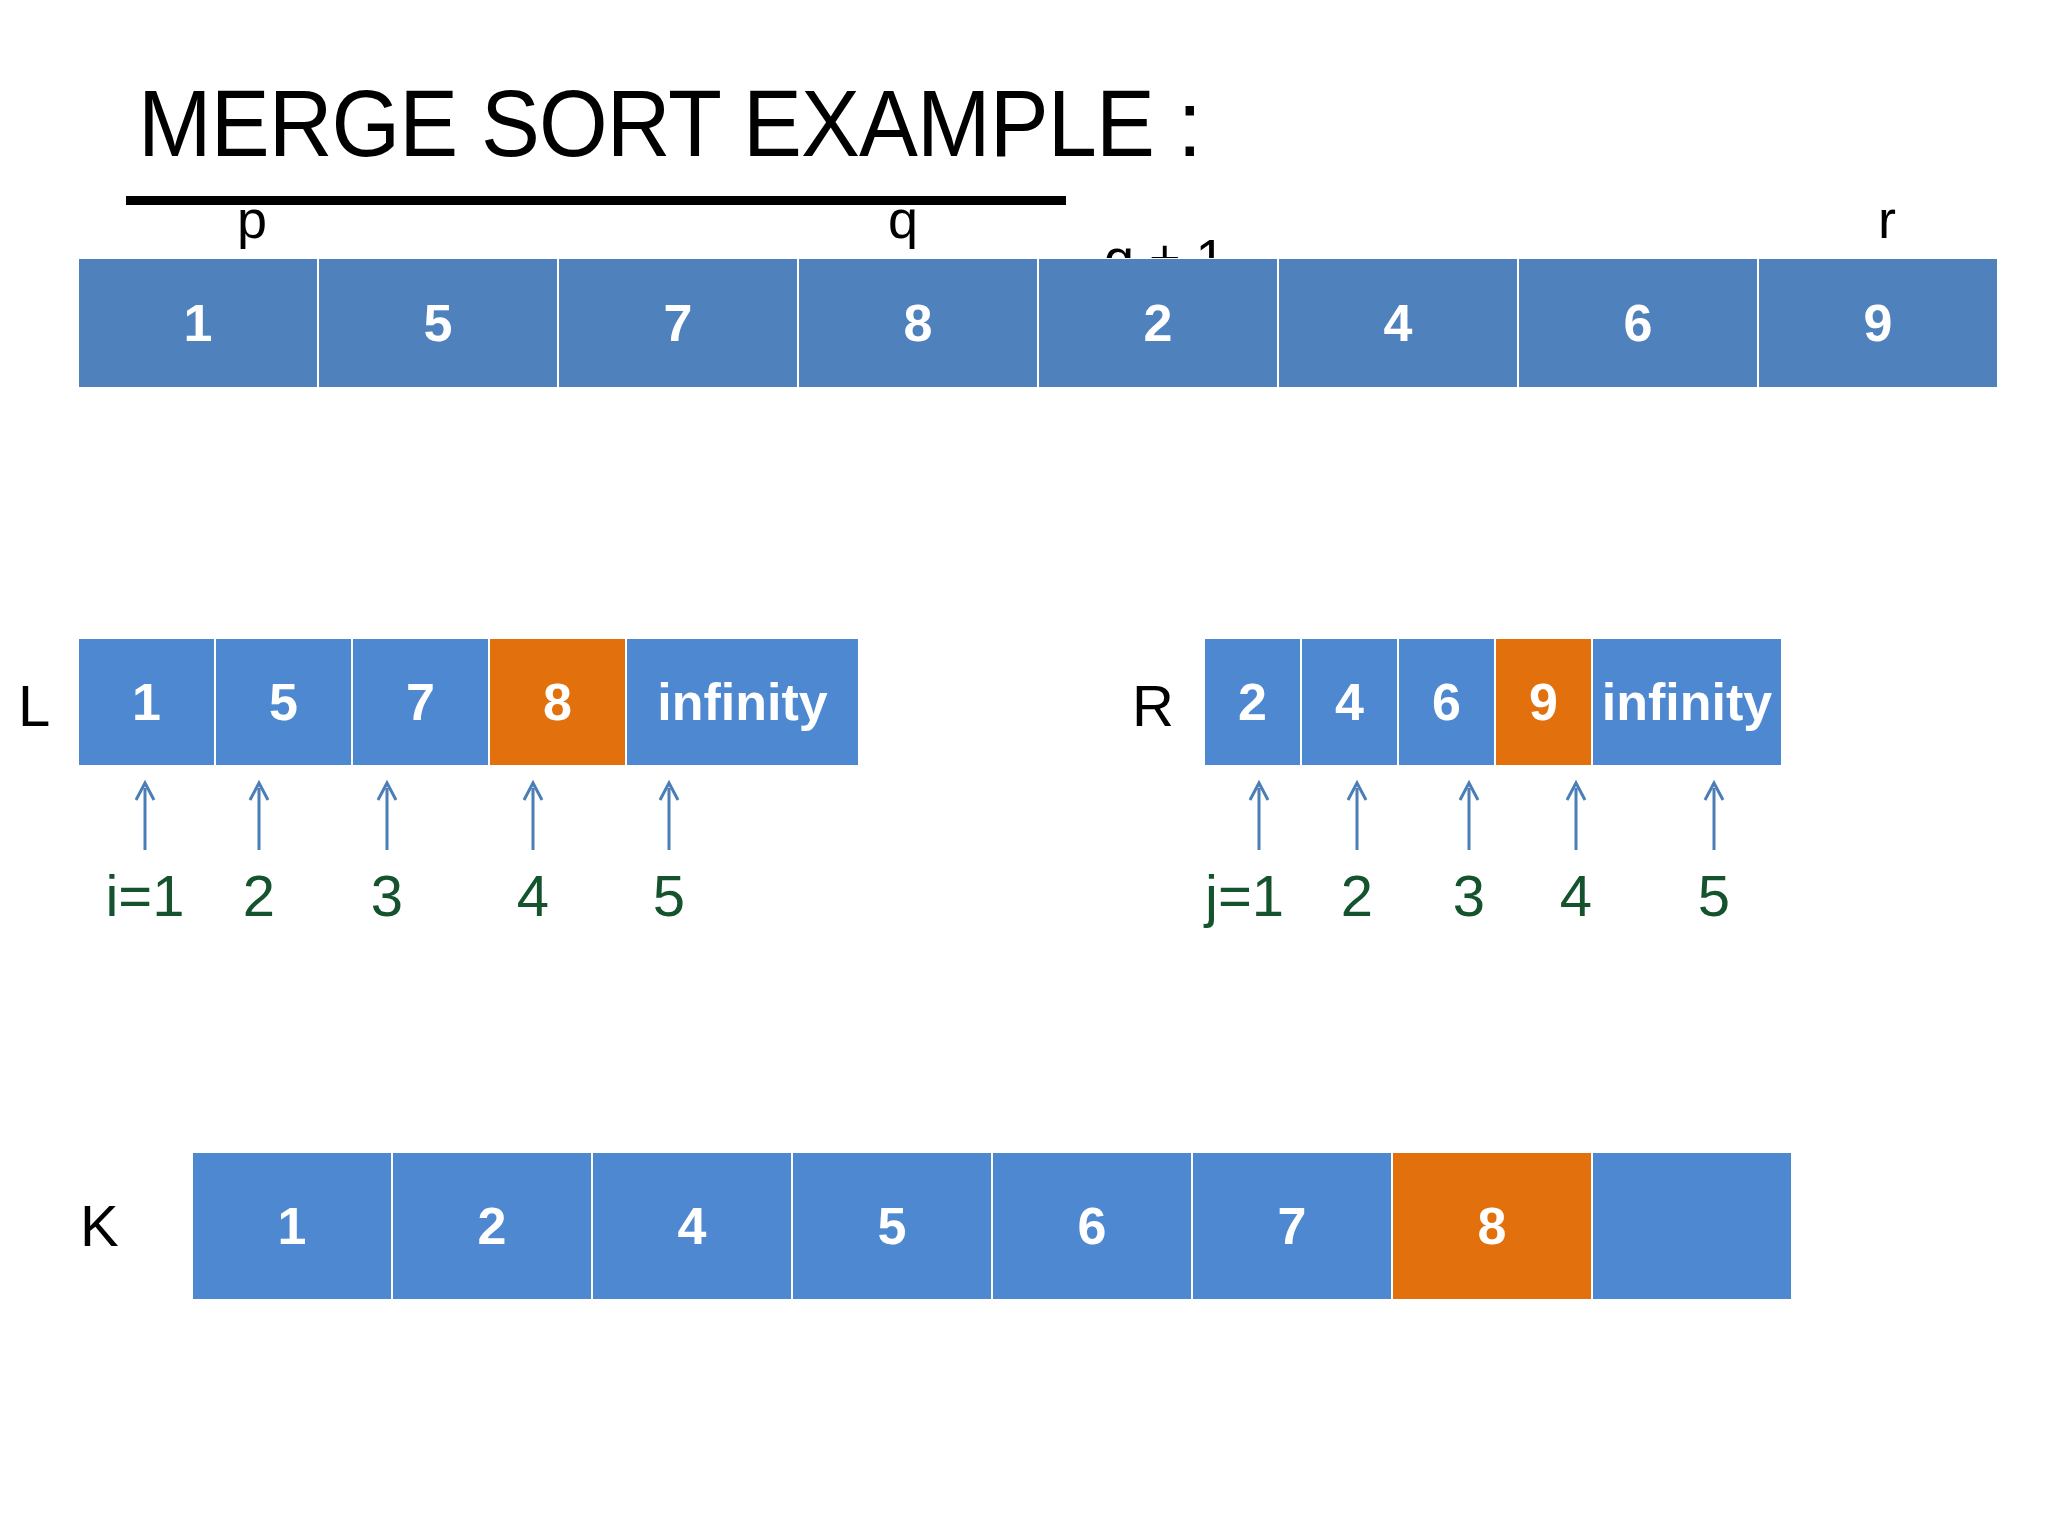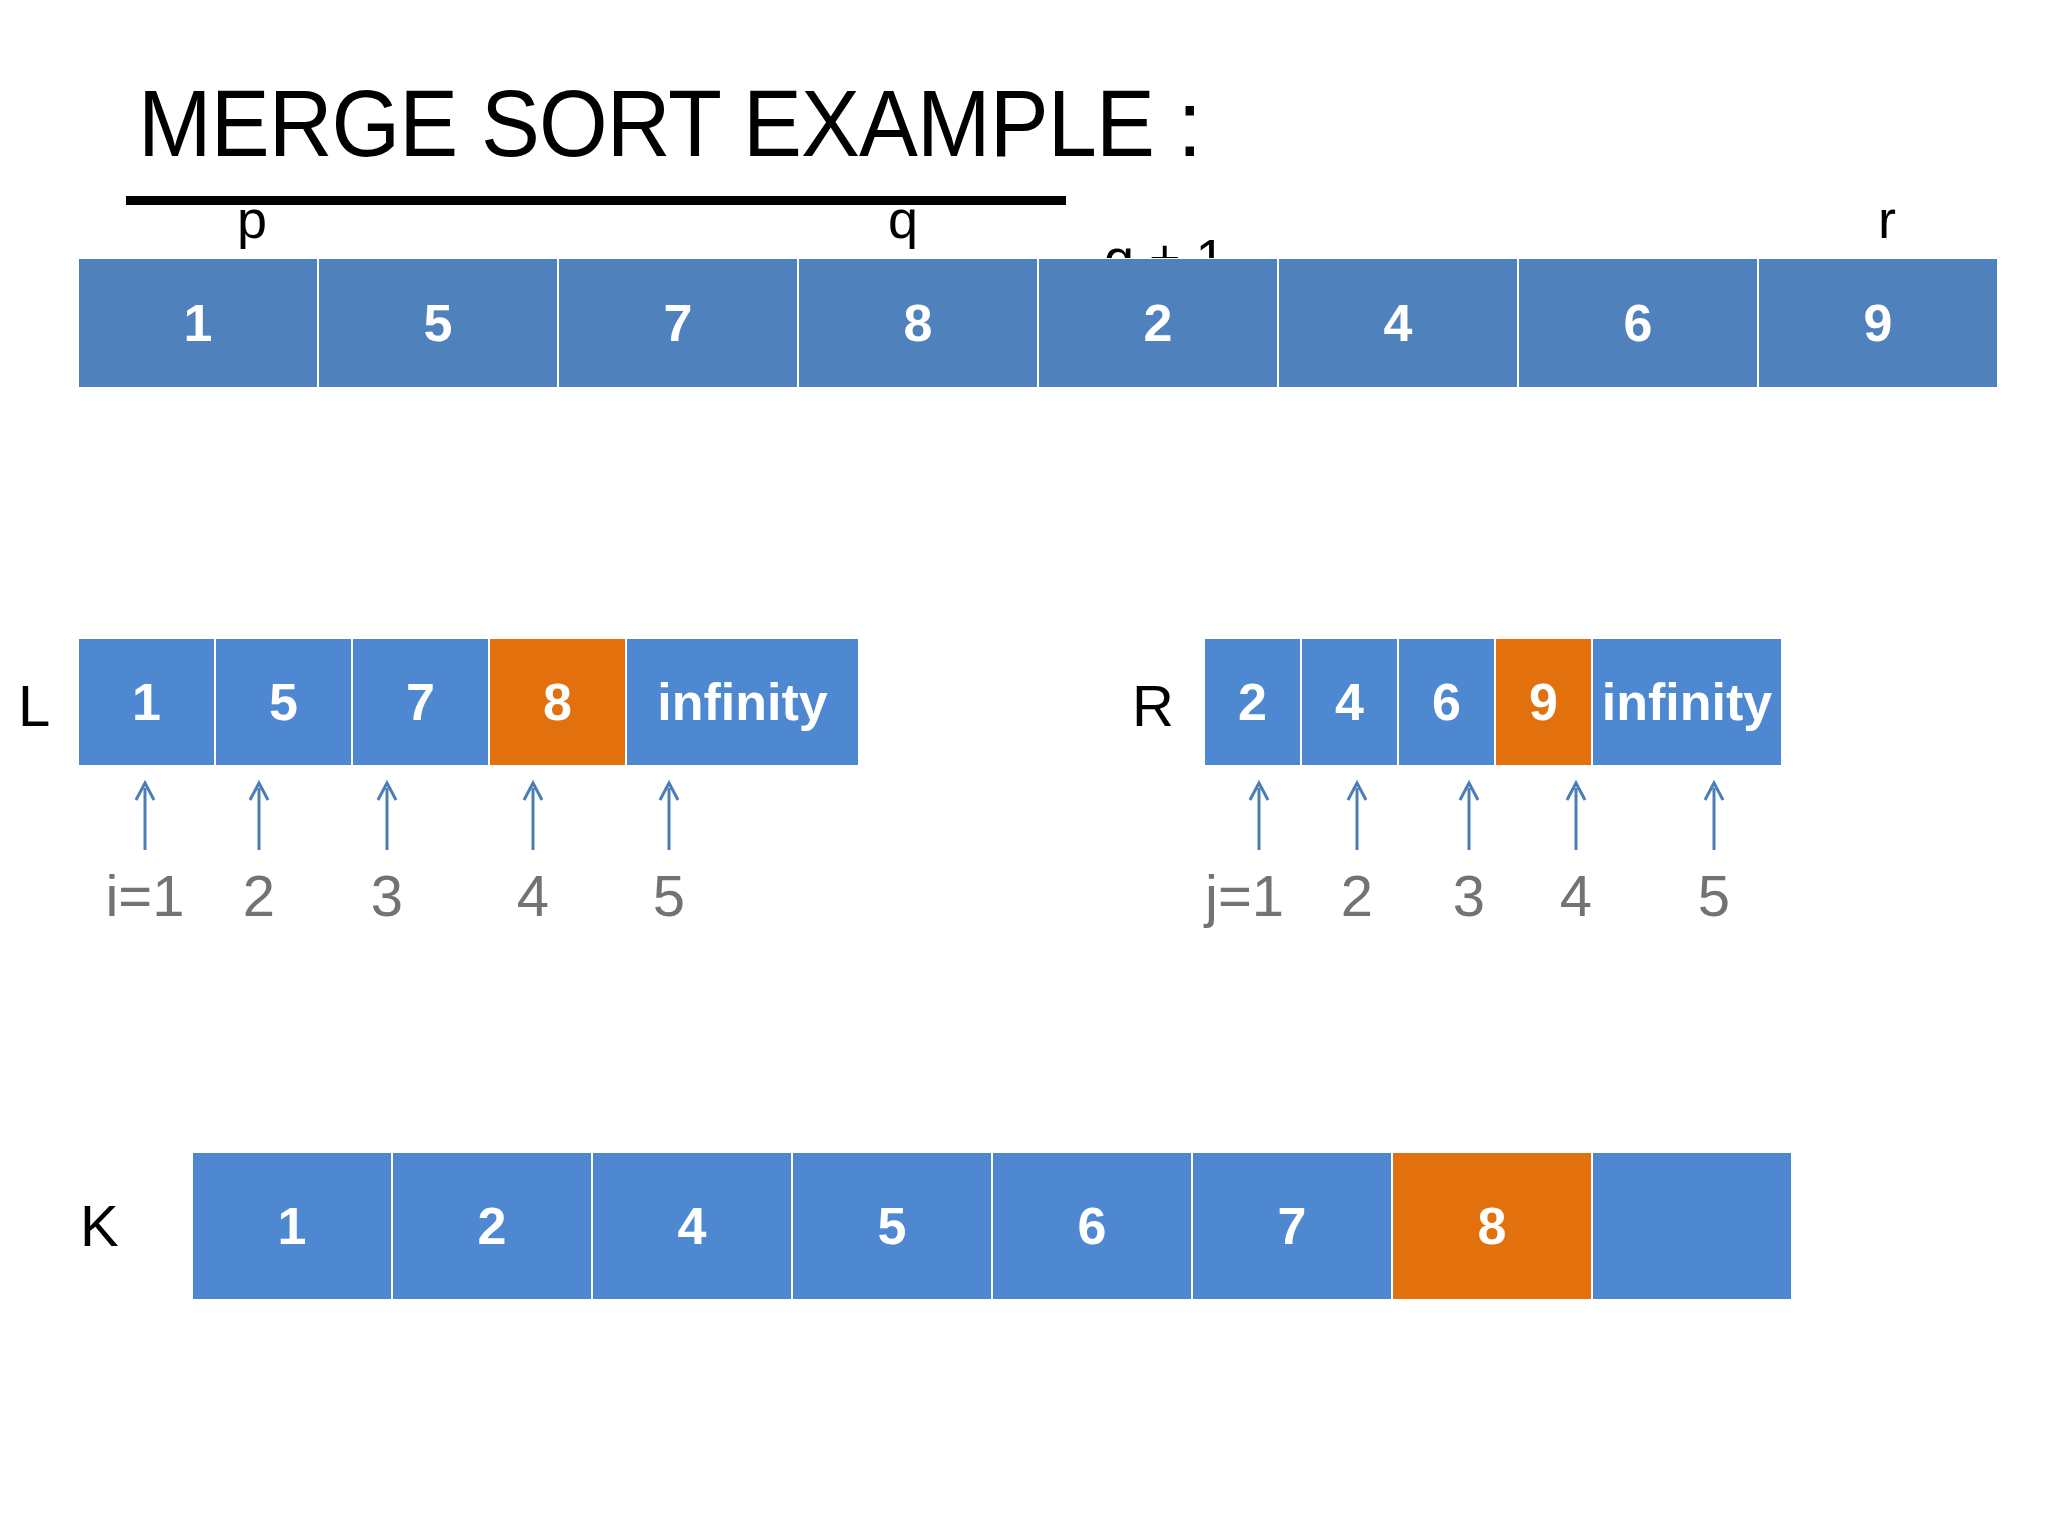--- a/index.html
+++ b/index.html
@@ -105,21 +105,21 @@
   
   .idx-arrow {
     position: absolute;
     width: 28px;
     height: 72px;
   }
   .idx-num {
     position: absolute;
     font-family: "Liberation Sans", sans-serif;
     font-size: 58px;
-    color: #737373;
+    color: #14532d;
     font-weight: 400;
     white-space: nowrap;
   }
 
   
   #k-array { left: 192px; top: 1152px; }
   #k-array .cell {
     width: 200px;
     height: 148px;
     font-size: 52px;

